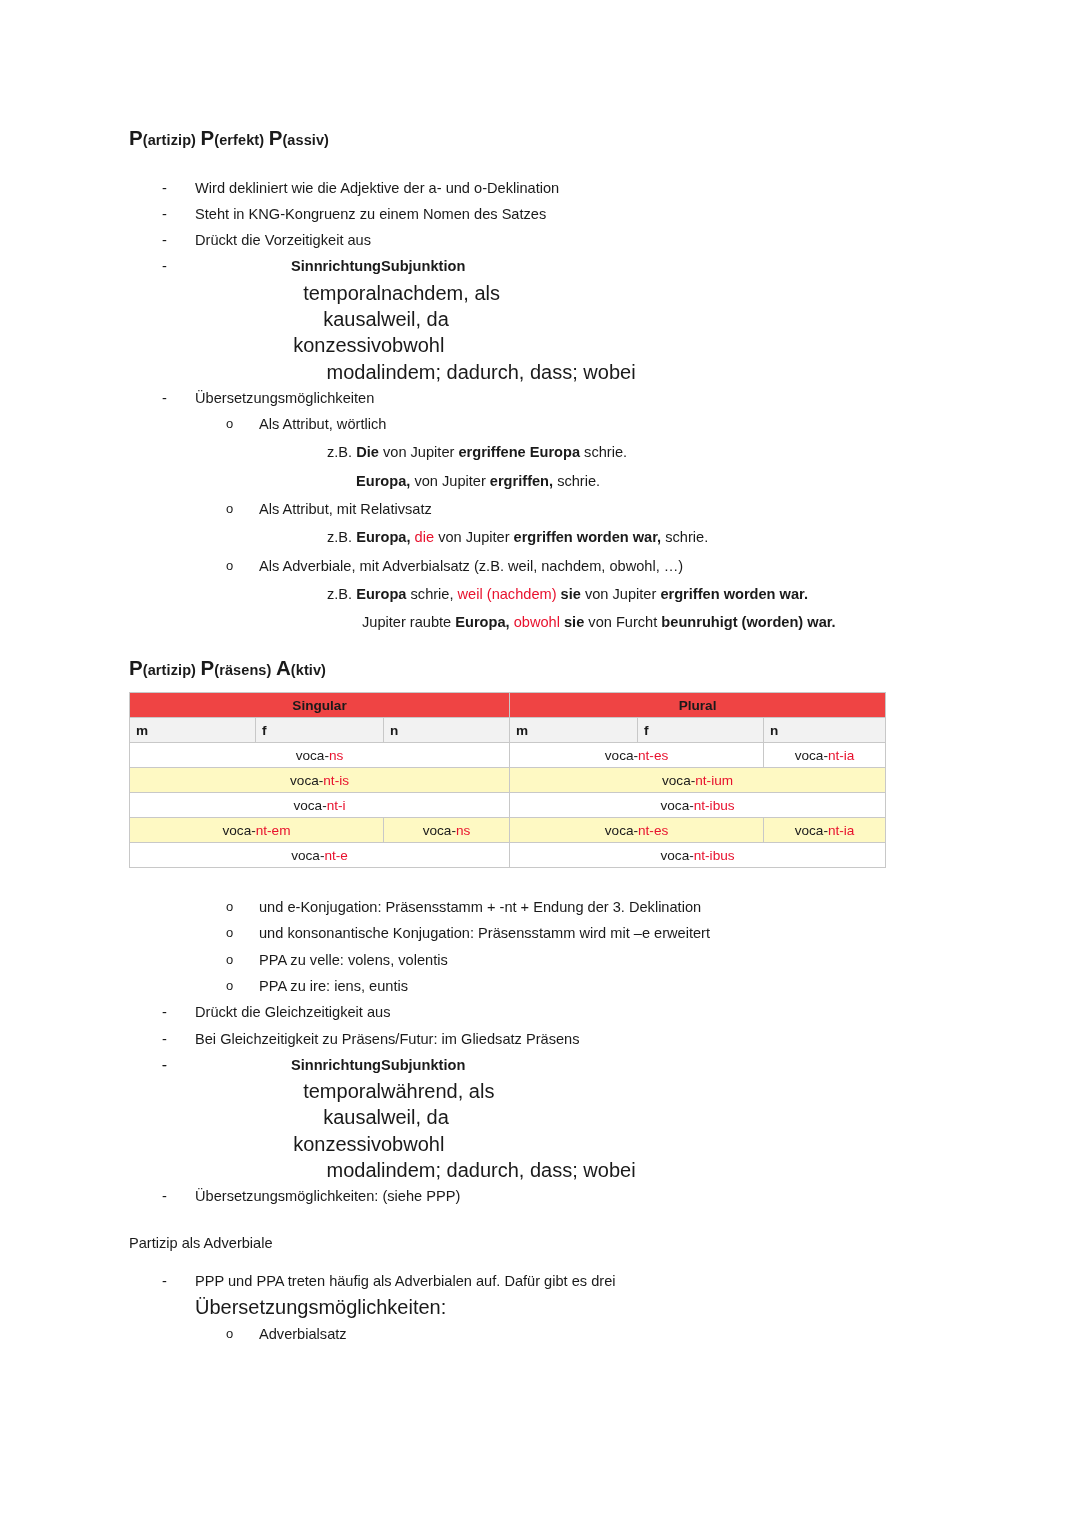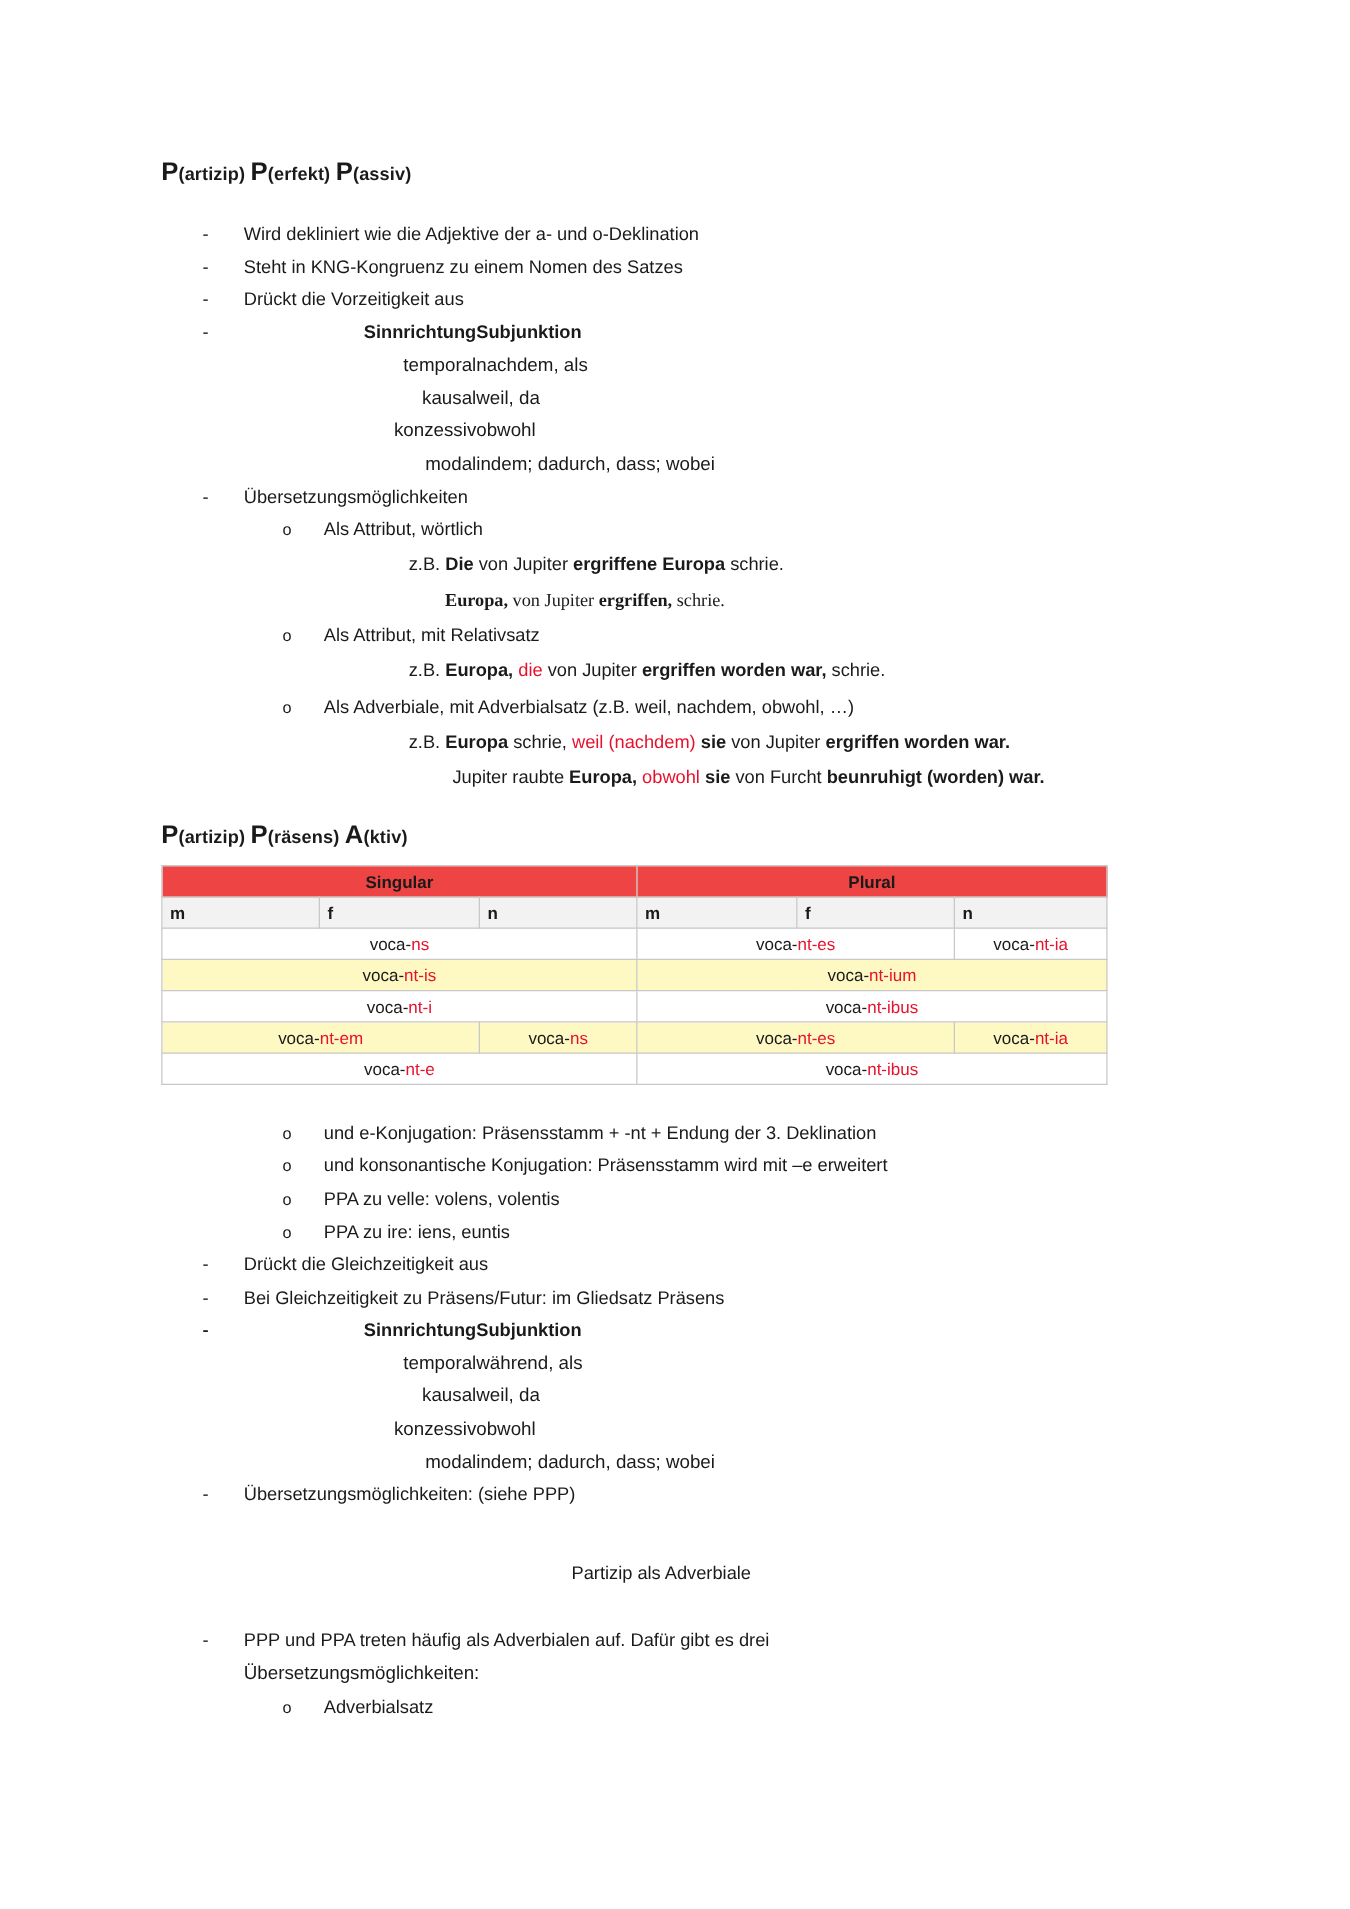--- a/index.html
+++ b/index.html
@@ -51,21 +51,21 @@
     font-size: 14.6px;
     line-height: 26.3px;
     margin: 0;
   }
   .lvl1 > .dash {
     position: absolute;
     left: 33px;
     top: 0;
   }
   .plain-line {
-    font-size: 15px;
+    font-size: 20px;
     line-height: 26.3px;
     padding-left: 66px;
     margin: 0;
   }
 
   .lvl2 {
     position: relative;
     padding-left: 130px;
     font-size: 14.6px;
     line-height: 26.3px;
@@ -79,21 +79,20 @@
   }
 
   .lvl3 {
     padding-left: 196px;
     font-size: 14.6px;
     line-height: 26.3px;
     margin: 2px;
   }
   .lvl3.indent2 {
     padding-left: 225px;
-    font-family: Liberation Serif, serif;
   }
   .lvl3.indent3 {
     padding-left: 231px;
   }
 
   .cols {
     display: inline-block;
   }
   .col-a {
     display: inline-block;
@@ -101,23 +100,22 @@
     vertical-align: top;
     text-align: right;
   }
 
   b, .b { font-weight: bold; }
   .red { color: #e8112d; }
 
   .section-label {
     font-size: 14.6px;
     line-height: 26.3px;
-    margin: 16px;
+    margin: 0;
     padding-left: 0;
-    text-align: center;
   }
 
   
   table.paradigm {
     border-collapse: collapse;
     width: 756px;
     margin: 12px 0 0 0;
     table-layout: fixed;
     font-size: 13.6px;
   }

